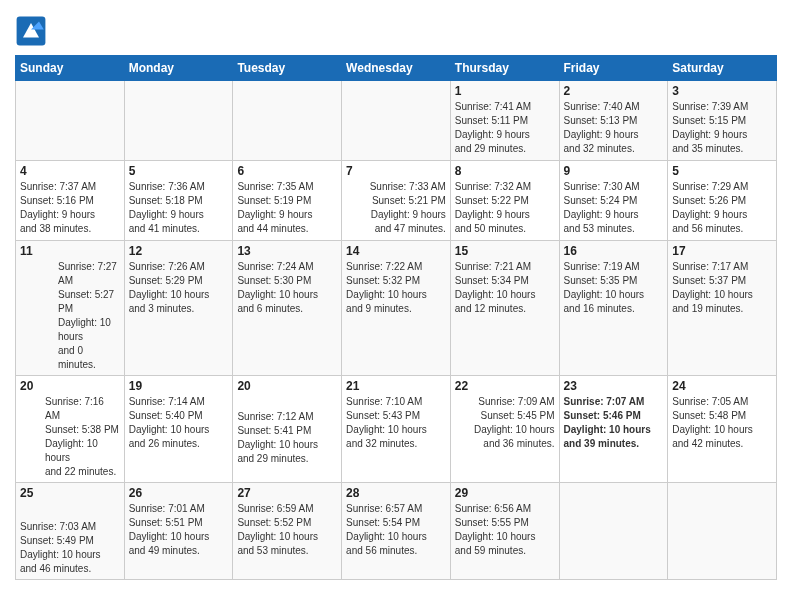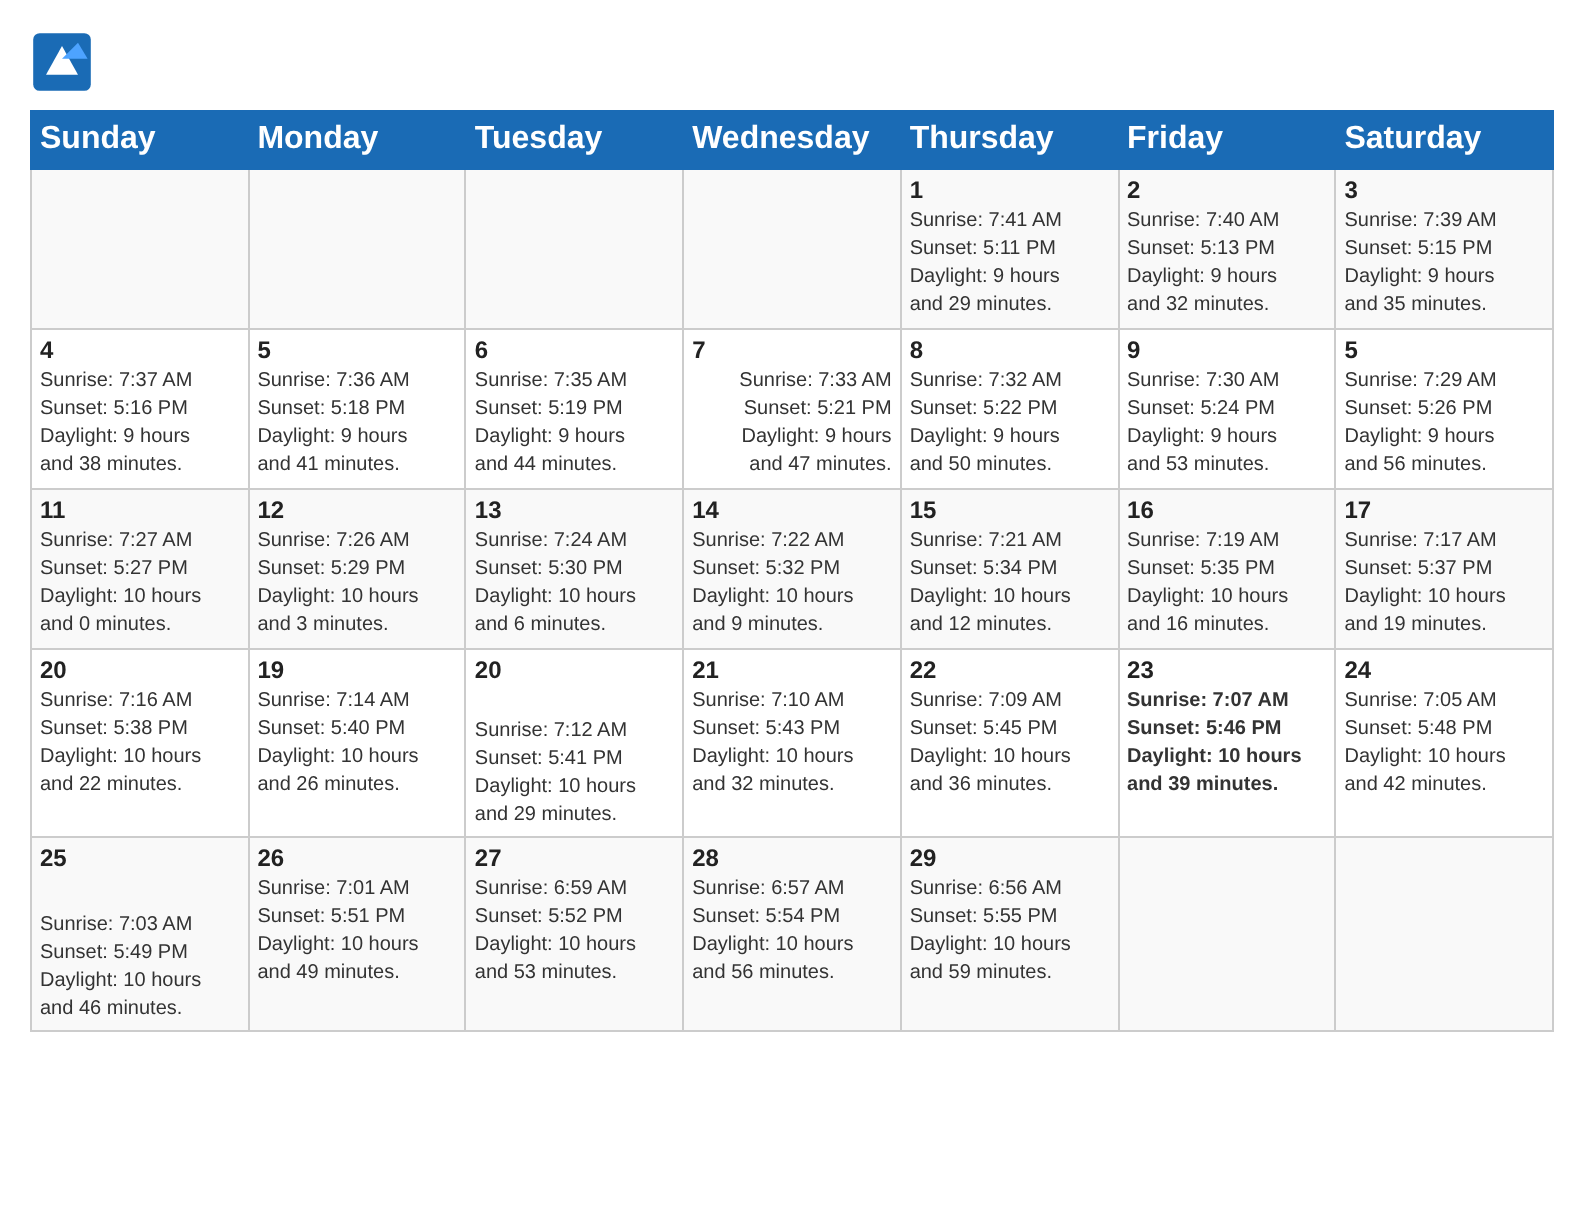--- a/index.html
+++ b/index.html
@@ -48,21 +48,21 @@
       color: #555;
     }
     table {
       width: 100%;
       border-collapse: collapse;
       table-layout: fixed;
     }
     thead tr th {
       background-color: #1a6bb5;
       color: #fff;
-      font-size: 16px;
+      font-size: 12px;
       font-weight: bold;
       padding: 5px 4px;
       text-align: left;
       border: 1px solid #1a6bb5;
     }
     tbody tr td {
       border: 1px solid #ccc;
       vertical-align: top;
       padding: 3px 4px;
       font-size: 10.5px;
@@ -194,21 +194,21 @@
           <div class="day-number">5</div>
           <div class="cell-content" style="white-space: pre-wrap;">Sunrise: 7:29 AM
 Sunset: 5:26 PM
 Daylight: 9 hours
 and 56 minutes.</div>
         </td>
       </tr>
       <tr>
         <td>
           <div class="day-number">11</div>
-          <div class="cell-content" style="white-space: pre-wrap;">Sunrise: 7:27 AM
+          <div class="cell-content" style="white-space: pre-wrap; margin-left: 38px;">Sunrise: 7:27 AM
 Sunset: 5:27 PM
 Daylight: 10 hours
 and 0 minutes.</div>
         </td>
         <td>
           <div class="day-number">12</div>
           <div class="cell-content" style="white-space: pre-wrap;">Sunrise: 7:26 AM
 Sunset: 5:29 PM
 Daylight: 10 hours
 and 3 minutes.</div>
@@ -245,21 +245,21 @@
           <div class="day-number">17</div>
           <div class="cell-content" style="white-space: pre-wrap;">Sunrise: 7:17 AM
 Sunset: 5:37 PM
 Daylight: 10 hours
 and 19 minutes.</div>
         </td>
       </tr>
       <tr>
         <td>
           <div class="day-number">20</div>
-          <div class="cell-content" style="white-space: pre-wrap;">Sunrise: 7:16 AM
+          <div class="cell-content" style="white-space: pre-wrap; margin-left: 25px;">Sunrise: 7:16 AM
 Sunset: 5:38 PM
 Daylight: 10 hours
 and 22 minutes.</div>
         </td>
         <td>
           <div class="day-number">19</div>
           <div class="cell-content" style="white-space: pre-wrap;">Sunrise: 7:14 AM
 Sunset: 5:40 PM
 Daylight: 10 hours
 and 26 minutes.</div>
@@ -273,21 +273,21 @@
         </td>
         <td>
           <div class="day-number">21</div>
           <div class="cell-content" style="white-space: pre-wrap;">Sunrise: 7:10 AM
 Sunset: 5:43 PM
 Daylight: 10 hours
 and 32 minutes.</div>
         </td>
         <td>
           <div class="day-number">22</div>
-          <div class="cell-content" style="white-space: pre-wrap;">Sunrise: 7:09 AM
+          <div class="cell-content" style="white-space: pre-wrap; text-align: right;">Sunrise: 7:09 AM
 Sunset: 5:45 PM
 Daylight: 10 hours
 and 36 minutes.</div>
         </td>
         <td>
           <div class="day-number">23</div>
           <div class="cell-content" style="white-space: pre-wrap; font-weight: bold;">Sunrise: 7:07 AM
 Sunset: 5:46 PM
 Daylight: 10 hours
 and 39 minutes.</div>

